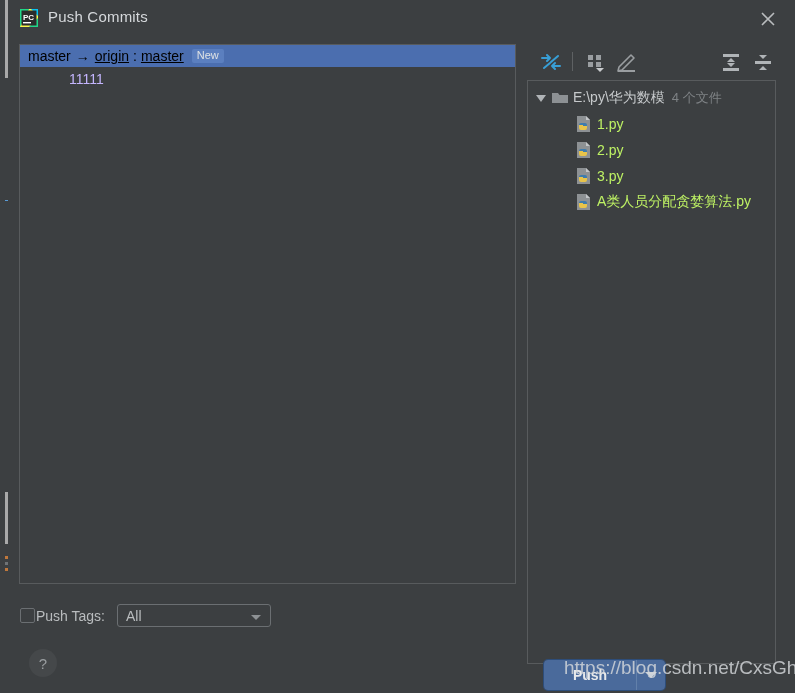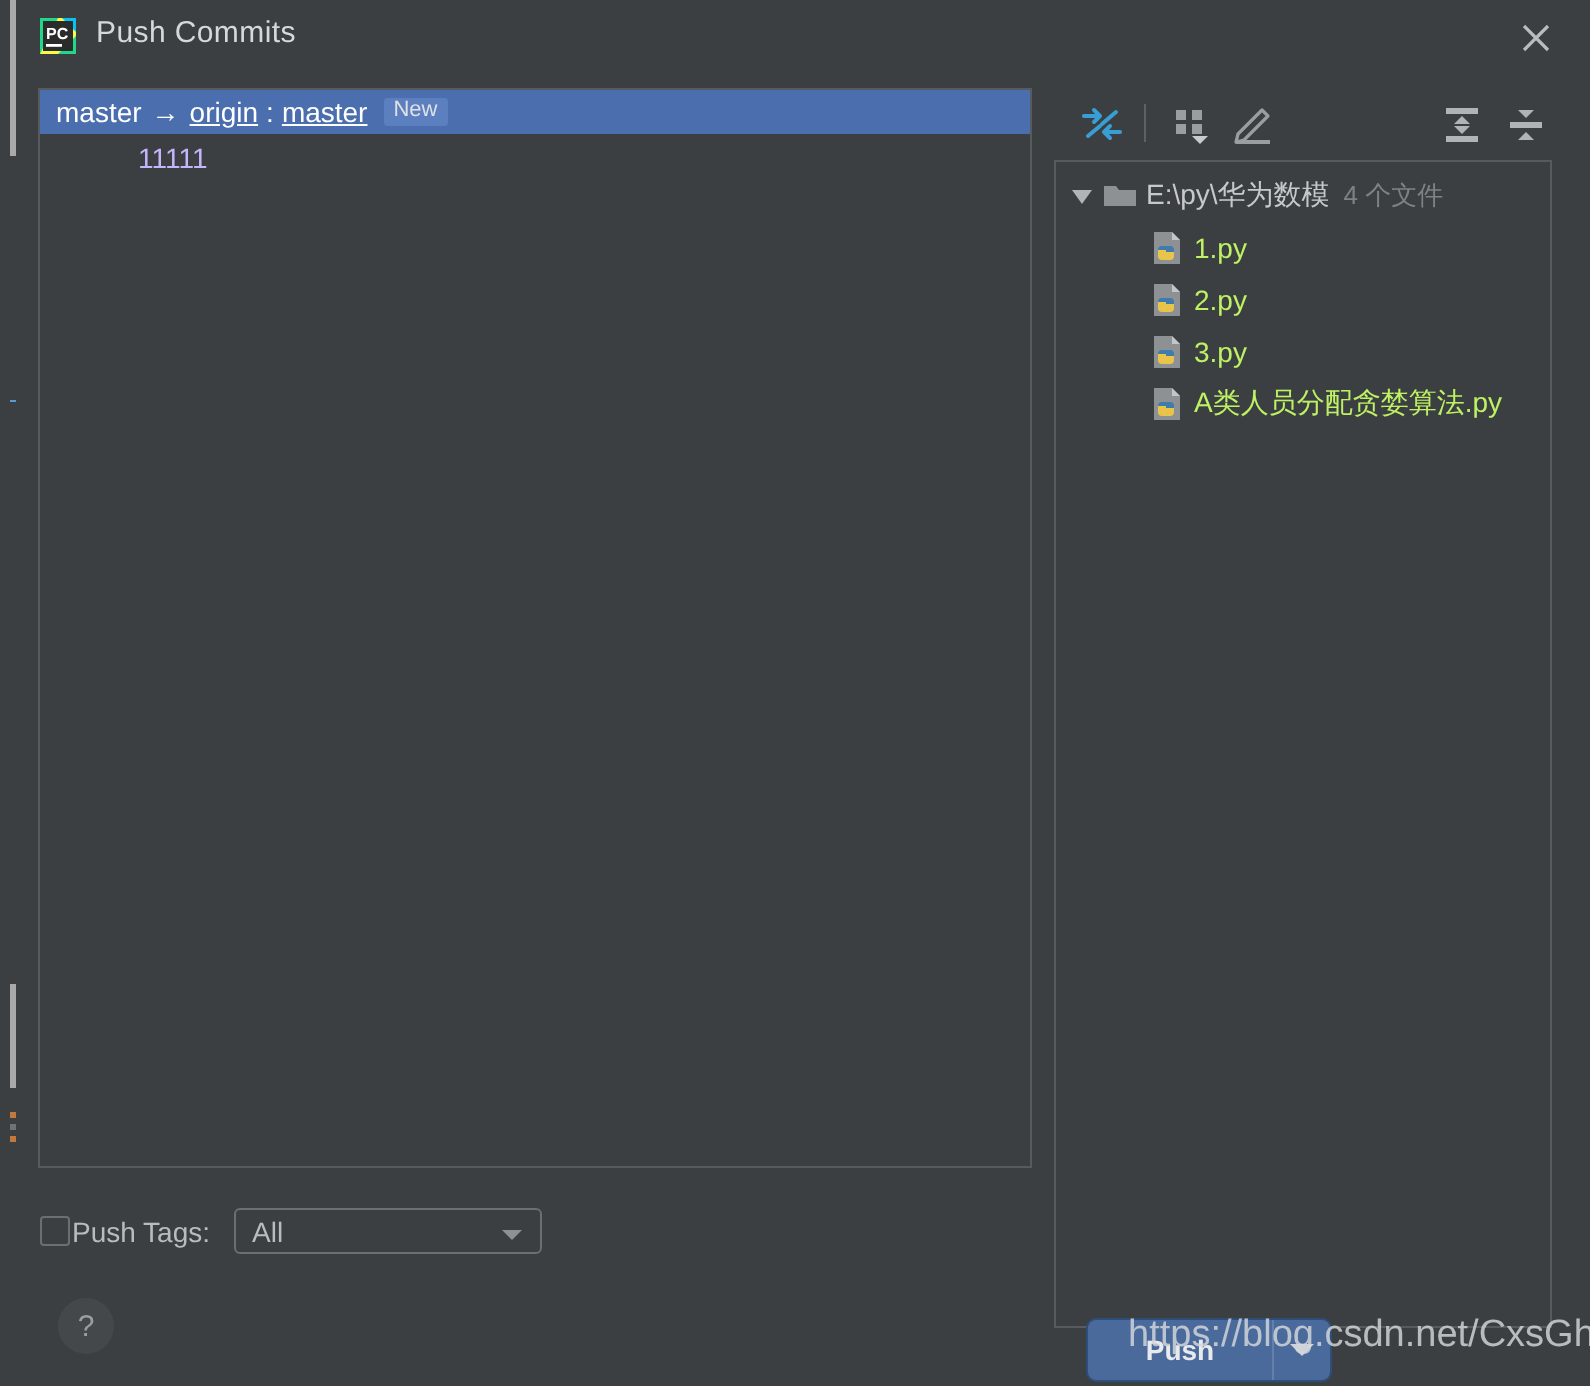--- a/index.html
+++ b/index.html
@@ -94,21 +94,21 @@
     width: 495px; height: 22px;
     background: #4b6eaf;
     display: flex;
     align-items: center;
     padding-left: 8px;
     box-sizing: border-box;
     cursor: pointer;
   }
   #commit-header-row .seg {
     font-size: 14px;
-    color: #ffffff;
+    color: #000000;
     white-space: pre;
   }
   #commit-header-row .seg.link {
     text-decoration: underline;
   }
   #new-badge {
     margin-left: 8px;
     font-size: 11px;
     color: #dfe2e4;
     background: #5b7fbf;

